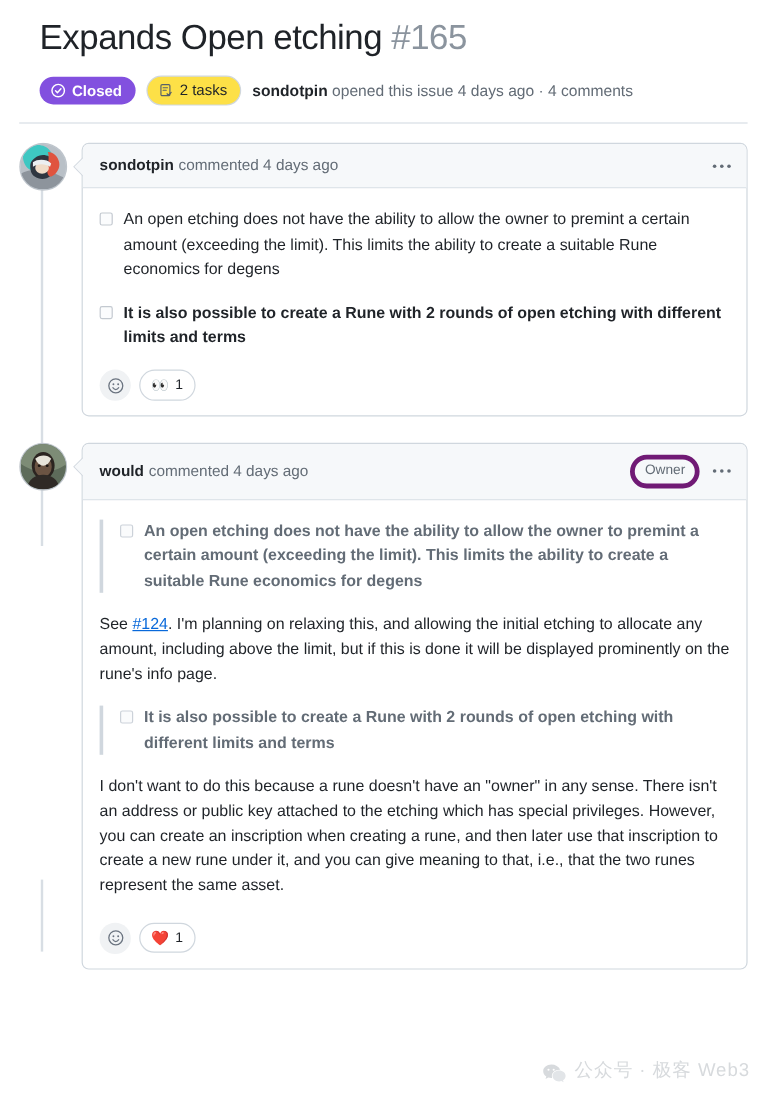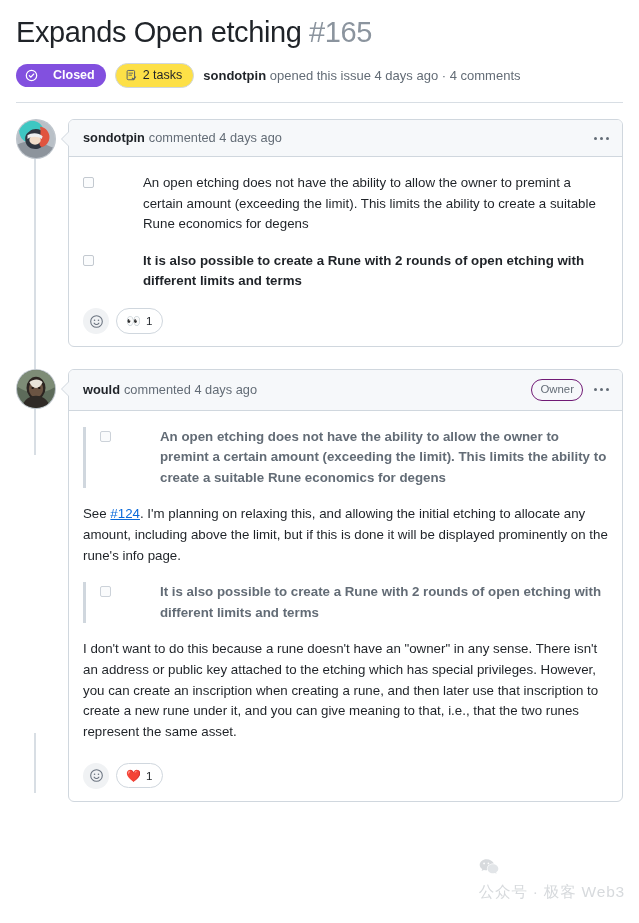--- a/index.html
+++ b/index.html
@@ -12,41 +12,41 @@
   }
   body {
     width: 639px;
     height: 923px;
     position: relative;
     overflow: hidden;
     color: #1f2328;
   }
 
   
-  .issue-header { padding: 14px 16px 0 16px; }
+  .issue-header { padding: 14px 16px 0 33px; }
   .issue-title {
     font-size: 29px;
     font-weight: 400;
     line-height: 1.28;
     letter-spacing: -0.4px;
     margin: 0 0 12px 0;
     color: #1f2328;
   }
   .issue-number { color: #8b949e; }
 
   .issue-meta-row {
     display: flex;
     align-items: center;
     gap: 9px;
     padding-bottom: 14px;
   }
   .state-badge {
     display: inline-flex;
-    align-items: flex-start;
-    gap: 15px;
+    align-items: flex-end;
+    gap: 5px;
     background: #8250df;
     color: #ffffff;
     border-radius: 999px;
     padding: 5px 11px 5px 9px;
     font-size: 12.5px;
     font-weight: 600;
     line-height: 1;
     white-space: nowrap;
   }
   .state-badge svg { display: block; }
@@ -149,21 +149,21 @@
     color: #636c76;
     line-height: 1.4;
   }
   .comment-header .author {
     color: #1f2328;
     font-weight: 600;
     margin-right: 4px;
   }
   .comment-header-spacer { flex: 1; }
   .owner-badge {
-    border: 1px solid #701a75;
+    border: 4px solid #701a75;
     border-radius: 999px;
     padding: 1px 8px 2px 8px;
     font-size: 11.4px;
     color: #636c76;
     line-height: 1.45;
     margin-right: 10px;
     white-space: nowrap;
   }
   .kebab {
     display: inline-flex;
@@ -198,21 +198,21 @@
   .task-item:last-child { margin-bottom: 8px; font-weight: bold; }
   .task-checkbox {
     width: 11px;
     height: 11px;
     min-width: 11px;
     border: 1px solid #c3c9d0;
     border-radius: 2px;
     background: #fbfcfd;
     margin: 4px 9px 0 0;
   }
-  .task-text { flex: 1; margin-left: 40px; }
+  .task-text { flex: 1; }
 
   blockquote.quote {
     margin: 0 0 16px 0;
     padding: 0 0 0 14px;
     border-left: 3px solid #d0d7de;
     color: #636c76;
   }
   blockquote.quote .task-item { margin-bottom: 0; }
   blockquote.quote .task-checkbox {
     border-color: #ccd2d9;
@@ -252,28 +252,27 @@
   .reaction-pill .emoji { font-size: 12px; line-height: 1; }
 
   .spacer-gap { height: 22px; position: relative; }
 
   
   .watermark {
     position: absolute;
     right: 14px;
     bottom: 20px;
     display: flex;
-    align-items: flex-start;
+    align-items: flex-end;
     gap: 7px;
     color: #d7dadd;
     font-size: 15.5px;
     letter-spacing: 0.8px;
     pointer-events: none;
     user-select: none;
-    flex-direction: column;
   }
   .watermark svg { display: block; }
 </style>
 </head>
 <body>
 
 <div class="issue-header">
   <h1 class="issue-title">
     <span>Expands Open etching</span>
     <span class="issue-number">#165</span>

